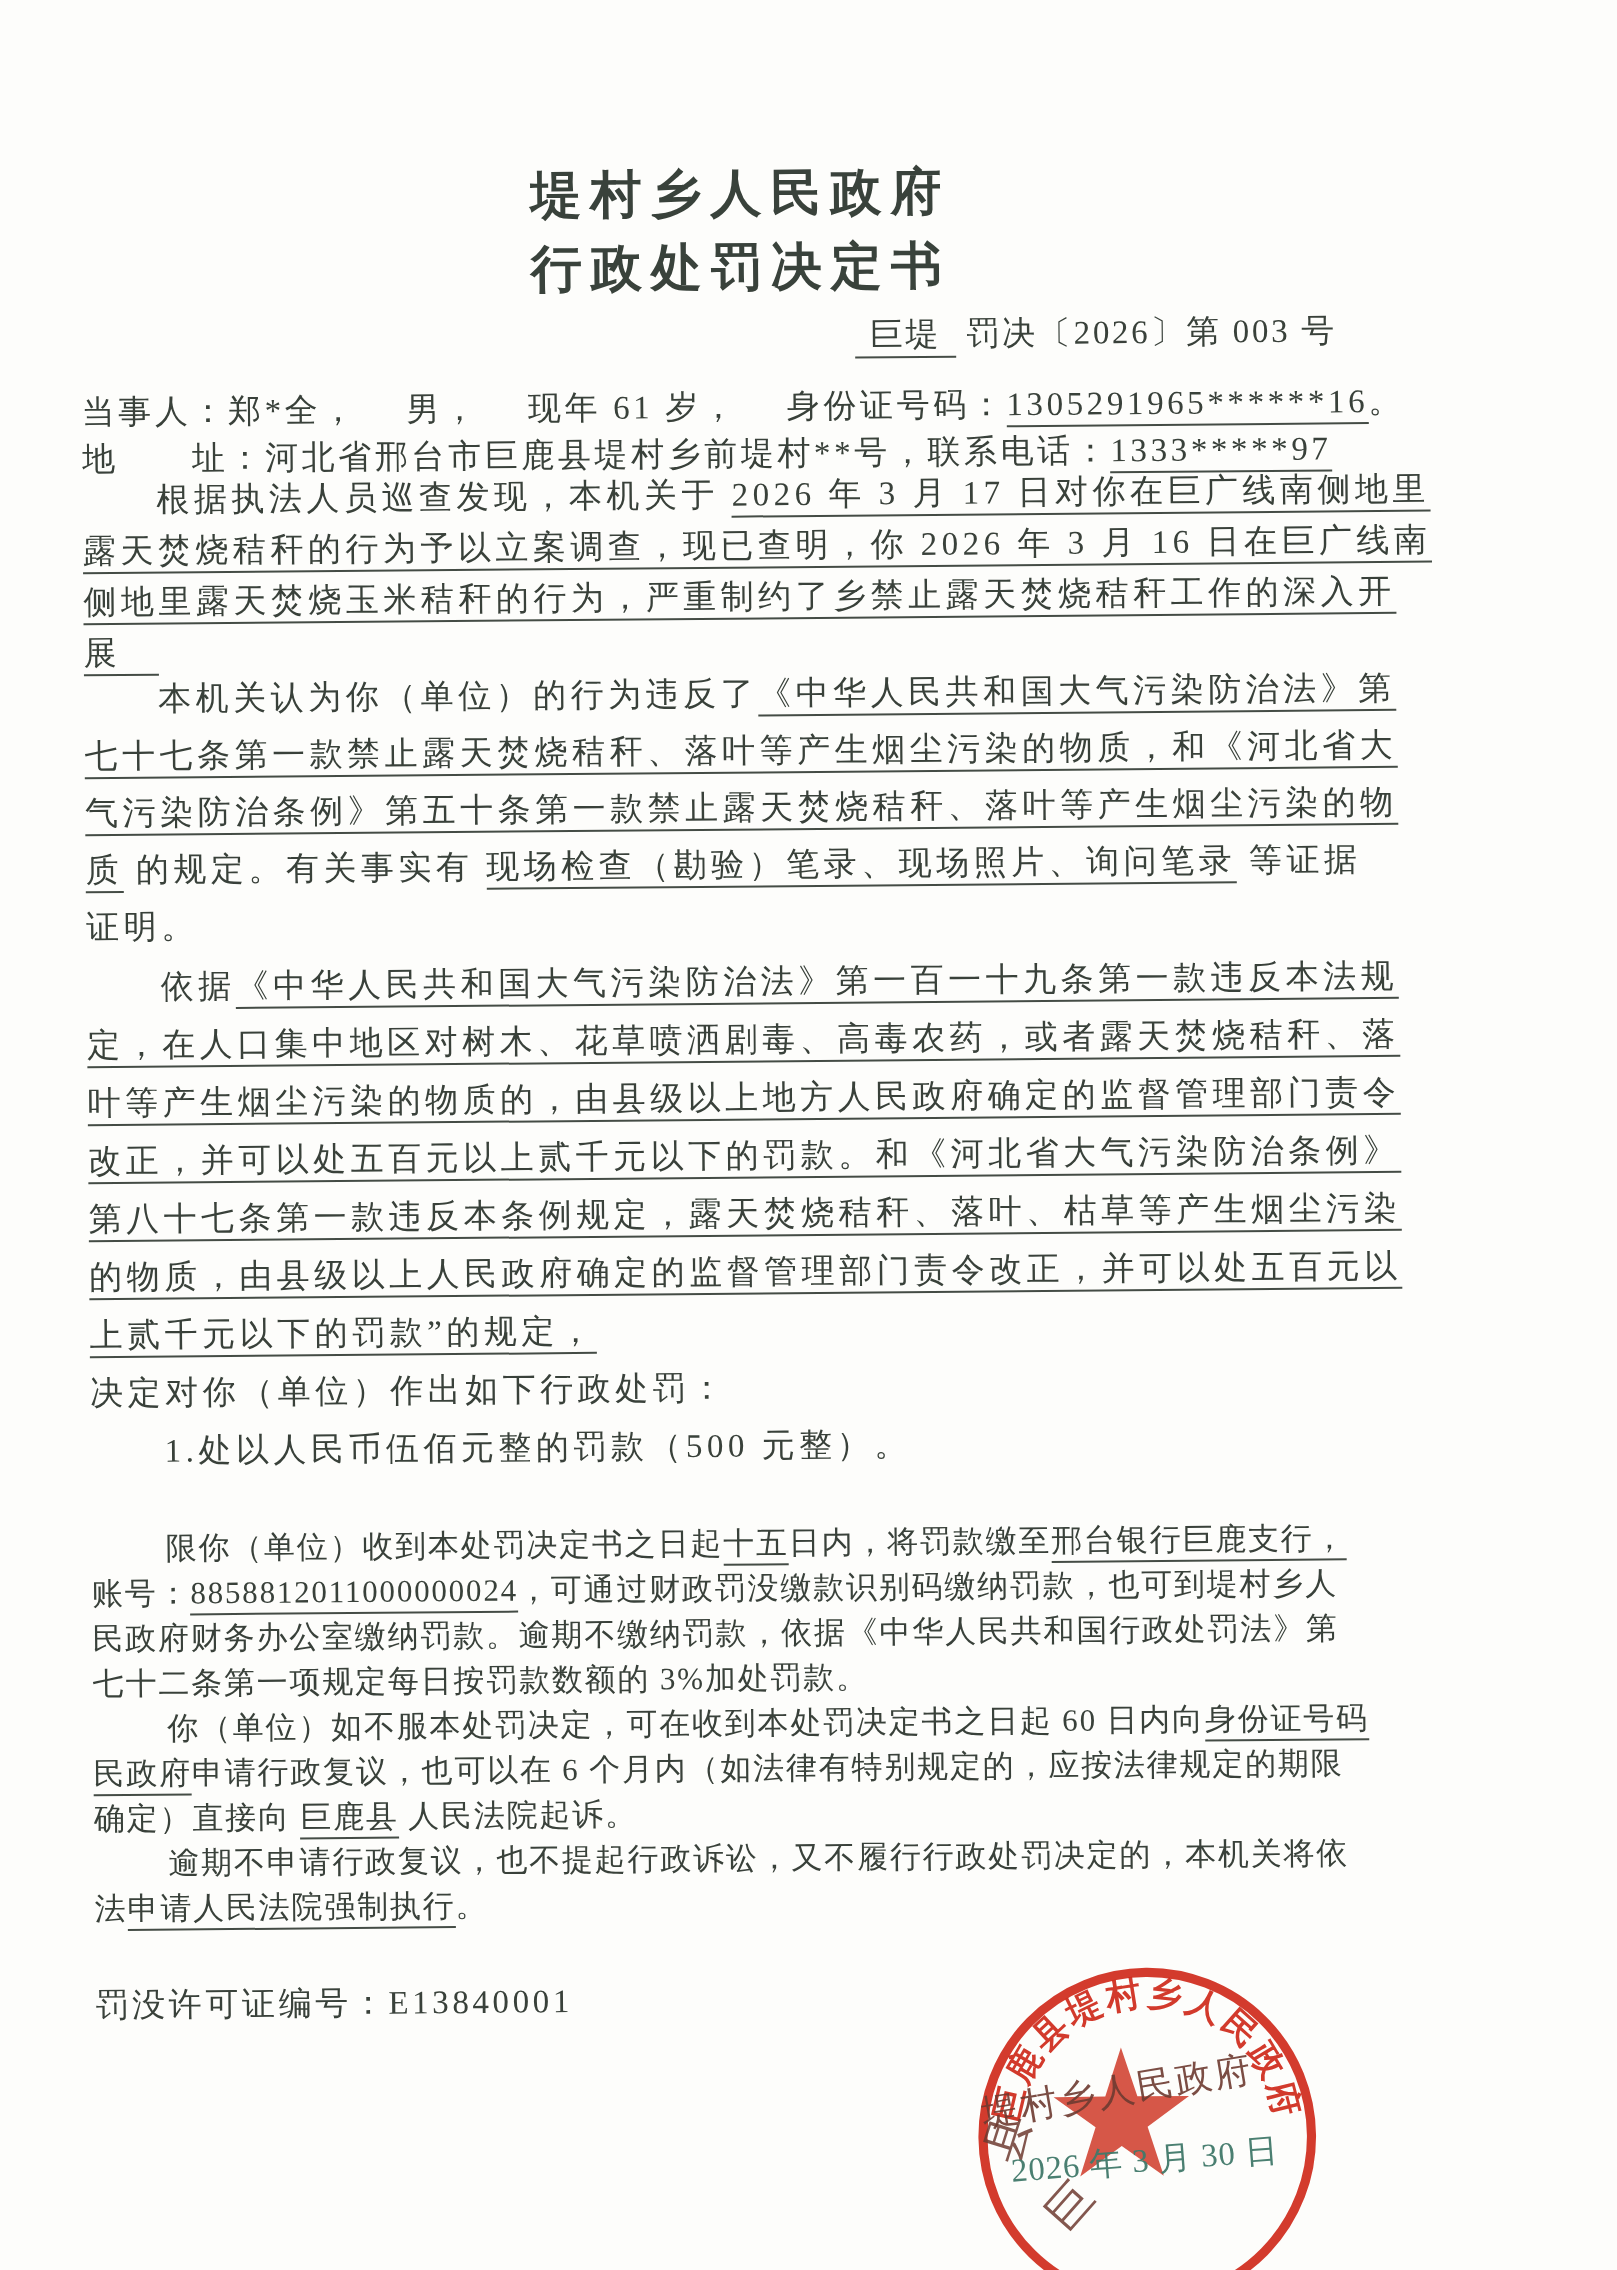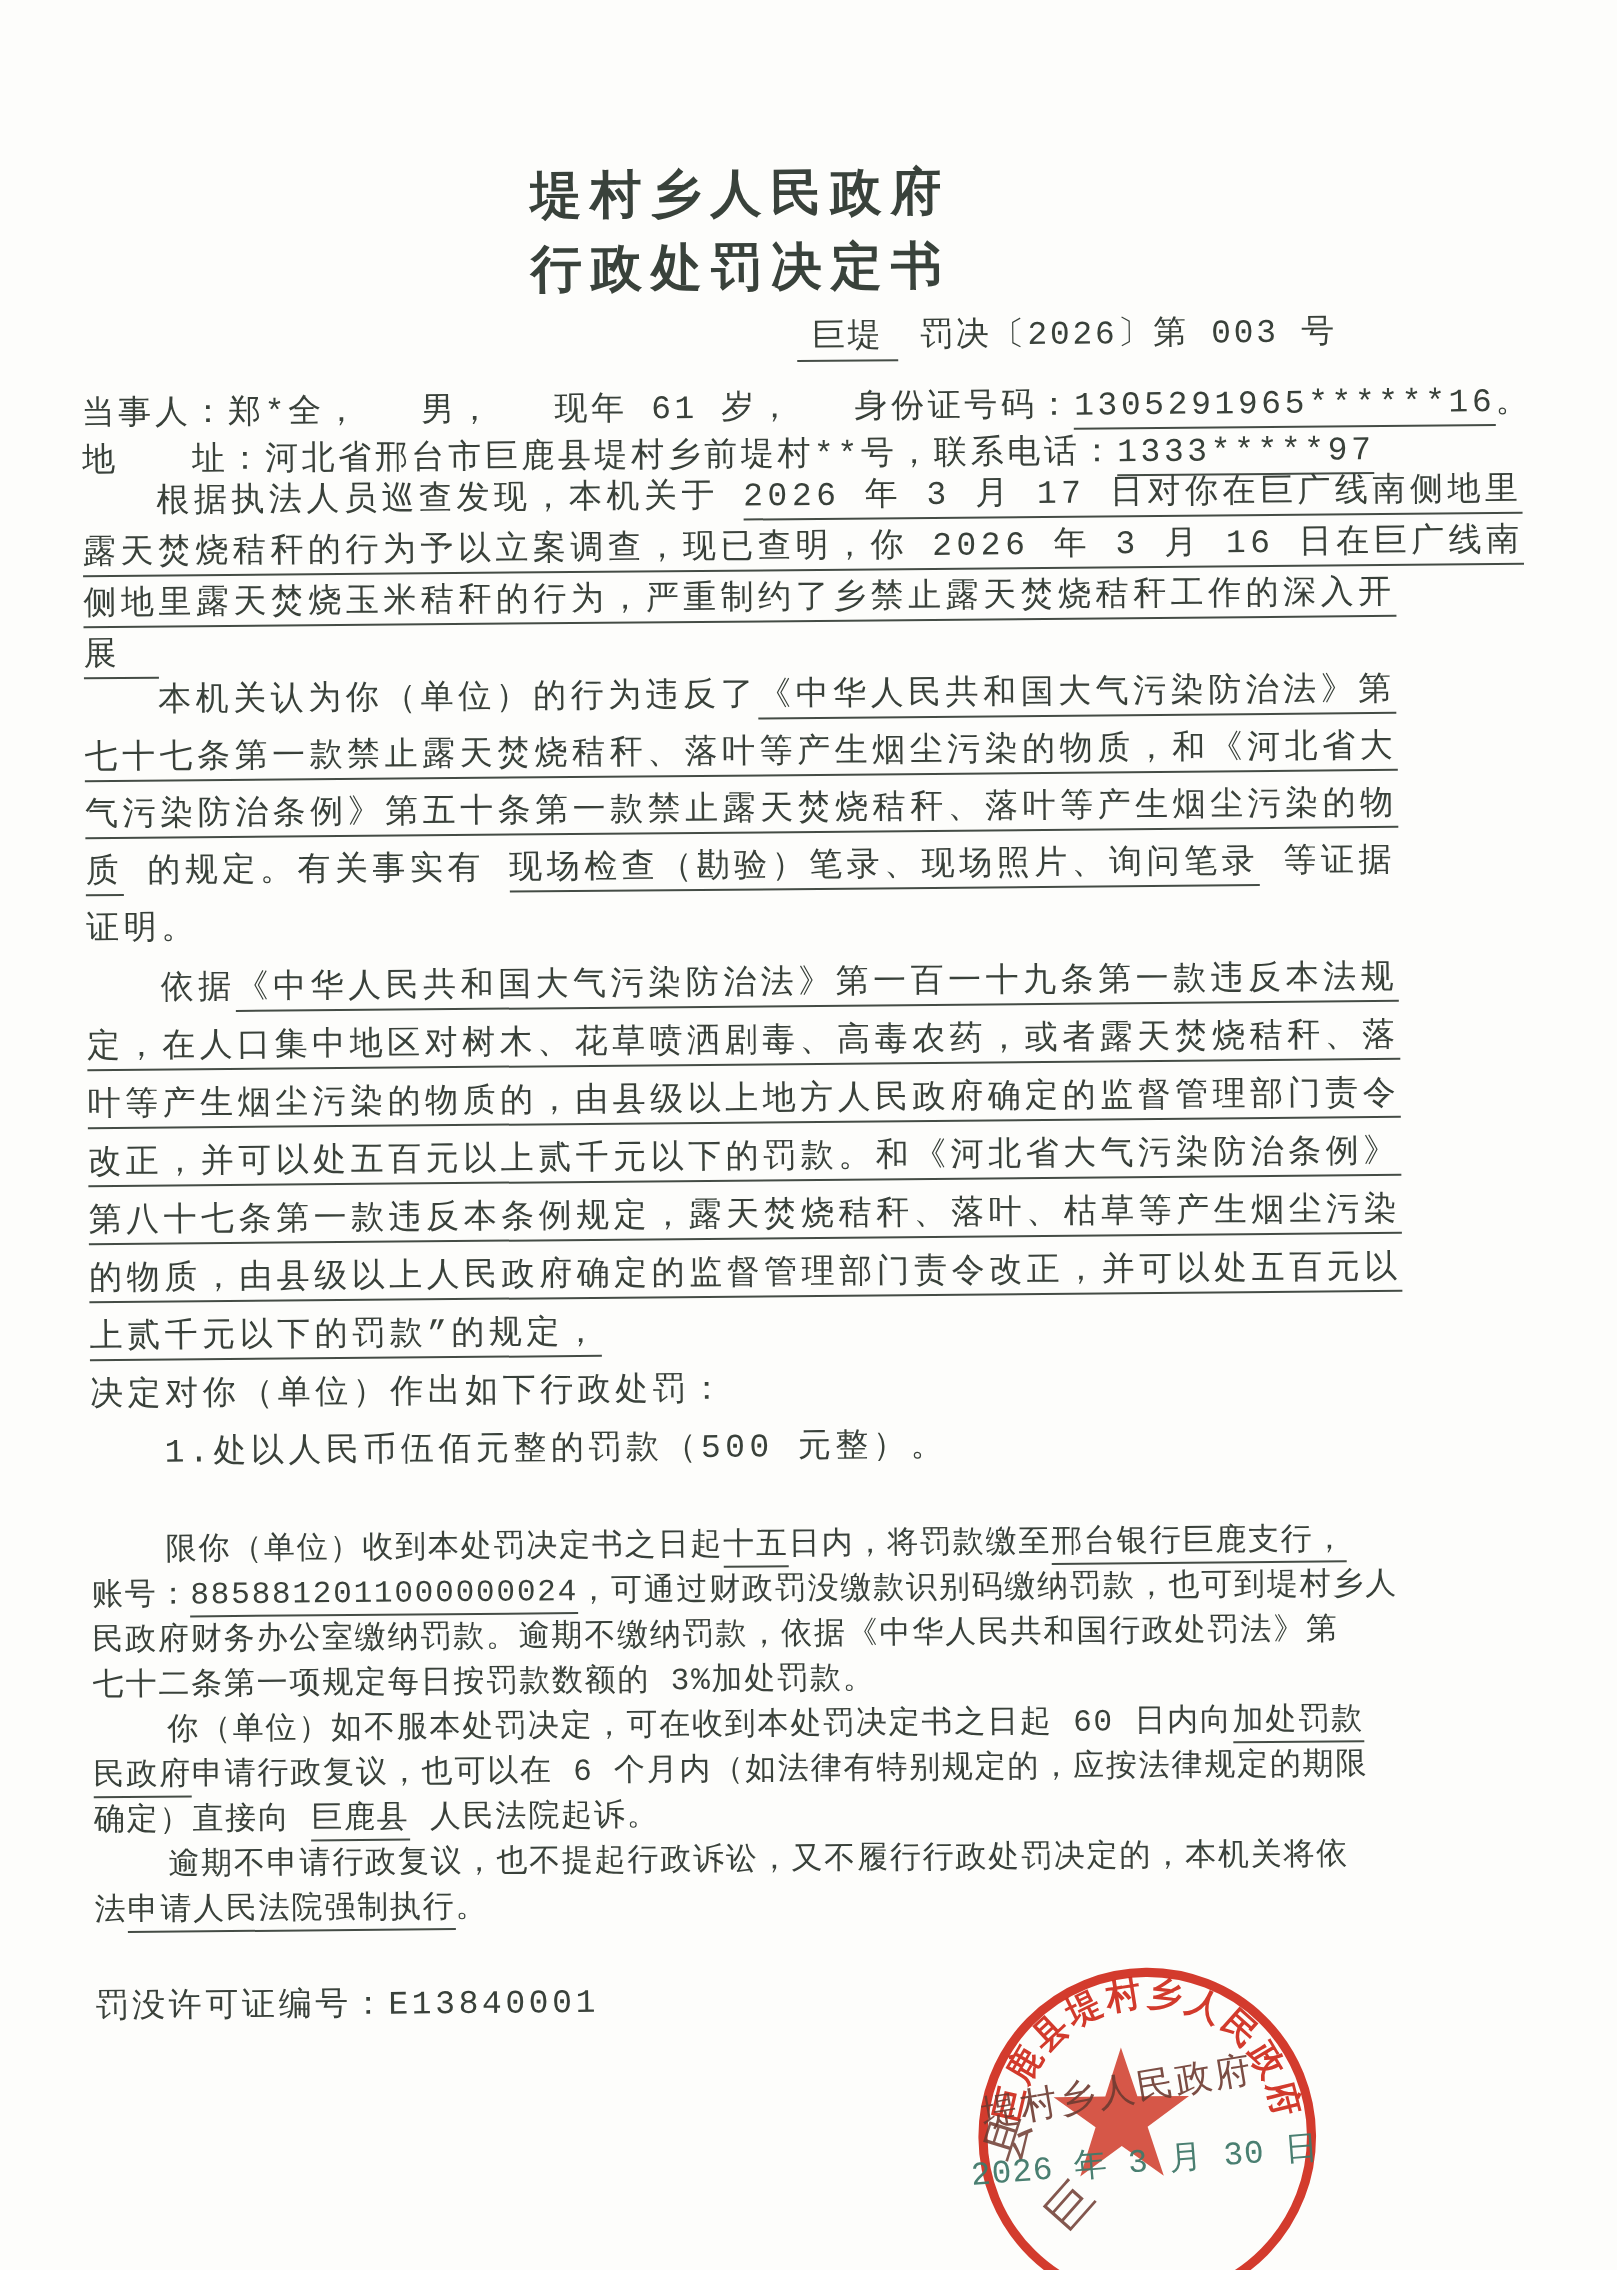--- a/index.html
+++ b/index.html
@@ -1,19 +1,19 @@
 <!DOCTYPE html>
 <html style="font-size:14.5px"><head>
 <meta charset="utf-8">
 <style>
   html,body { margin:0; padding:0; background:#e8e8e8; }
   .page {
     position:relative; width:1617px; height:2271px;
     background:#fdfdfb; overflow:hidden;
-    font-family:Liberation Mono, monospace;
+    font-family:Liberation Serif, serif;
     color:#39413a;
   }
   .sheet {
     position:absolute; left:0; top:0; width:100%; height:100%;
     transform:rotate(-0.5deg); transform-origin:50% 40%;
   }
   .abs { position:absolute; }
   .title-line {
     left:0; width:1493px; text-align:center;
     font-size:51px; font-weight:600; letter-spacing:9px; color:#39423b;
@@ -86,21 +86,21 @@
         <div class="line"><span class="u">的物质，由县级以上人民政府确定的监督管理部门责令改正，并可以处五百元以</span></div>
         <div class="line"><span class="u">上贰千元以下的罚款”的规定，</span></div>
         <div class="line"><span>决定对你（单位）作出如下行政处罚：</span></div>
         <div class="line ind2"><span>1.处以人民币伍佰元整的罚款（500 元整）。</span></div>
       </div>
     <div class="abs group g-body4">
         <div class="line ind2"><span>限你（单位）收到本处罚决定书之日起</span><span class="u">十五</span><span>日内，将罚款缴至</span><span class="u">邢台银行巨鹿支行，</span></div>
         <div class="line"><span>账号：</span><span class="u">8858812011000000024</span><span>，可通过财政罚没缴款识别码缴纳罚款，也可到堤村乡人</span></div>
         <div class="line"><span>民政府财务办公室缴纳罚款。逾期不缴纳罚款，依据《中华人民共和国行政处罚法》第</span></div>
         <div class="line"><span>七十二条第一项规定每日按罚款数额的 3%加处罚款。</span></div>
-        <div class="line ind2"><span>你（单位）如不服本处罚决定，可在收到本处罚决定书之日起 60 日内向</span><span class="u">加处罚款</span></div>
+        <div class="line ind2"><span>你（单位）如不服本处罚决定，可在收到本处罚决定书之日起 60 日内向</span><span class="u">身份证号码</span></div>
         <div class="line"><span class="u">民政府</span><span>申请行政复议，也可以在 6 个月内（如法律有特别规定的，应按法律规定的期限</span></div>
         <div class="line"><span>确定）直接向 </span><span class="u">巨鹿县</span><span> 人民法院起诉。</span></div>
         <div class="line ind2"><span>逾期不申请行政复议，也不提起行政诉讼，又不履行行政处罚决定的，本机关将依</span></div>
         <div class="line"><span>法</span><span class="u">申请人民法院强制执行</span><span>。</span></div>
       </div>
     <div class="abs group g-footer">
         <div class="line"><span>罚没许可证编号：E13840001</span></div>
       </div>
 
     <div class="abs stamp">

